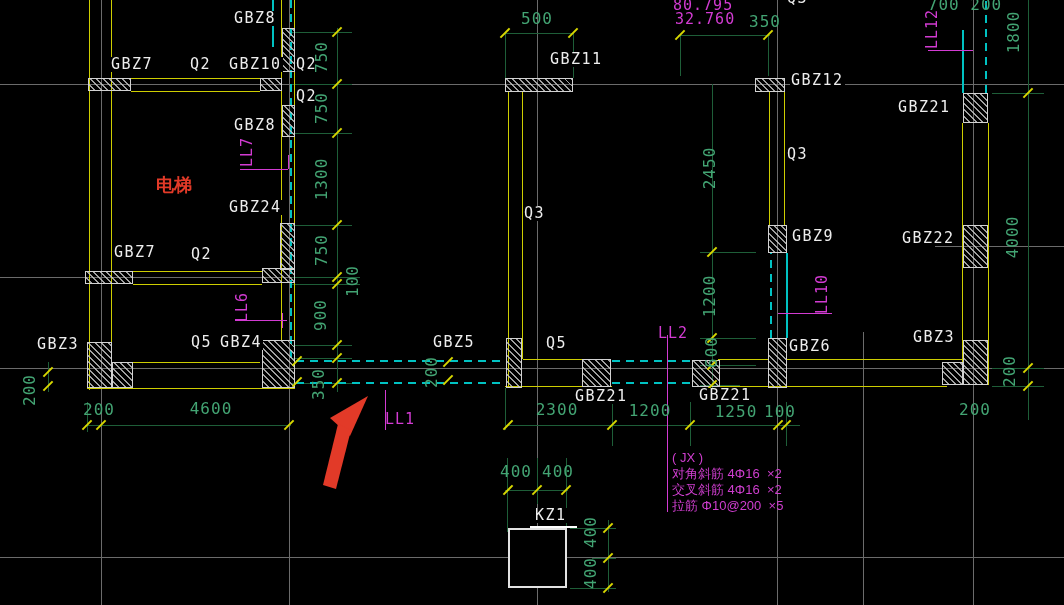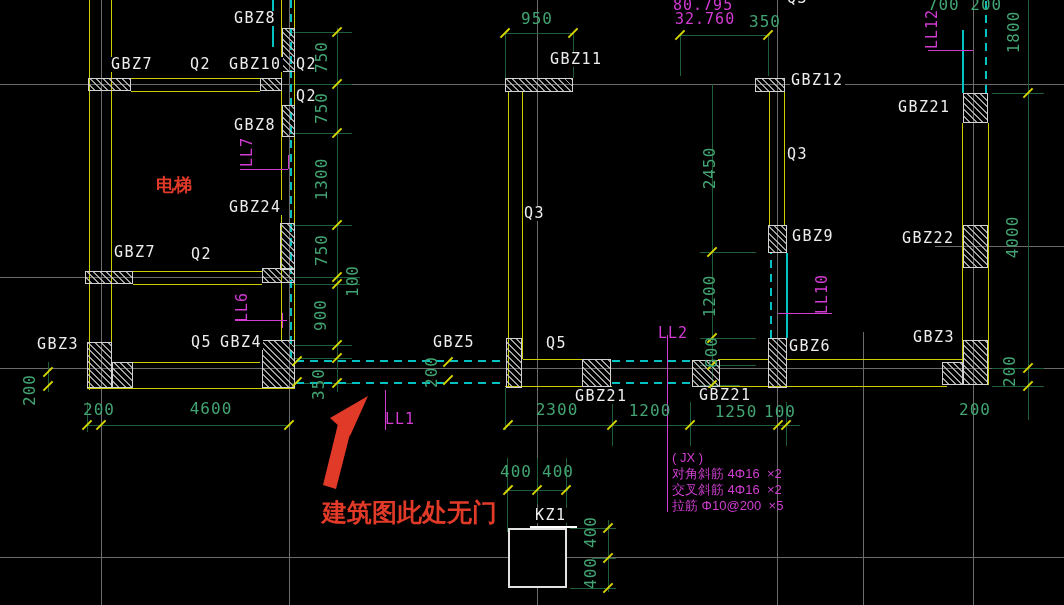--- a/index.html
+++ b/index.html
@@ -205,21 +205,21 @@
     <div class="txt lbl" style="left: 698px; top: 388px;">GBZ21</div>
     <div class="txt lbl" style="left: 790px; top: 73px;">GBZ12</div>
     <div class="txt lbl" style="left: 786px; top: -9px;">Q3</div>
     <div class="txt lbl" style="left: 786px; top: 147px;">Q3</div>
     <div class="txt lbl" style="left: 791px; top: 229px;">GBZ9</div>
     <div class="txt lbl" style="left: 788px; top: 339px;">GBZ6</div>
     <div class="txt lbl" style="left: 897px; top: 100px;">GBZ21</div>
     <div class="txt lbl" style="left: 901px; top: 231px;">GBZ22</div>
     <div class="txt lbl" style="left: 912px; top: 330px;">GBZ3</div>
     <div class="txt lbl" style="left: 534px; top: 508px;">KZ1</div>
-    <div class="txt dim ctr" style="left: 537px; top: 19px;">950</div>
+    <div class="txt dim ctr" style="left: 537px; top: 19px;">500</div>
     <div class="txt dim ctr" style="left: 765px; top: 22px;">350</div>
     <div class="txt dim ctr" style="left: 965px; top: 5px;">700 200</div>
     <div class="txt dim rot" style="left: 322px; top: 57px;">750</div>
     <div class="txt dim rot" style="left: 322px; top: 108px;">750</div>
     <div class="txt dim rot" style="left: 322px; top: 179px;">1300</div>
     <div class="txt dim rot" style="left: 322px; top: 250px;">750</div>
     <div class="txt dim rot" style="left: 353px; top: 281px;">100</div>
     <div class="txt dim rot" style="left: 321px; top: 315px;">900</div>
     <div class="txt dim rot" style="left: 319px; top: 384px;">350</div>
     <div class="txt dim rot" style="left: 30px; top: 390px;">200</div>
@@ -243,18 +243,17 @@
     <div class="txt dim rot" style="left: 591px; top: 573px;">400</div>
     <div class="txt ll rot" style="left: 247px; top: 152px;">LL7</div>
     <div class="txt ll rot" style="left: 242px; top: 307px;">LL6</div>
     <div class="txt ll ctr" style="left: 400px; top: 419px;">LL1</div>
     <div class="txt ll ctr" style="left: 673px; top: 333px;">LL2</div>
     <div class="txt ll rot" style="left: 822px; top: 294px;">LL10</div>
     <div class="txt ll rot" style="left: 932px; top: 29px;">LL12</div>
     <div class="txt elev" style="left: 673px; top: -2px;">80.795</div>
     <div class="txt elev" style="left: 675px; top: 12px;">32.760</div>
     <div class="txt red" style="left: 156px; top: 176px; font-size: 18px;">电梯</div>
-    <div class="txt red" style="left: 322px; top: 500px; font-size: 25px;">建筑图此处无门</div>
     <div class="txt jxline" style="left: 672px; top: 450px;">( JX )</div>
     <div class="txt jxline" style="left: 672px; top: 466px;">对角斜筋 4Φ16  ×2</div>
     <div class="txt jxline" style="left: 672px; top: 482px;">交叉斜筋 4Φ16  ×2</div>
     <div class="txt jxline" style="left: 672px; top: 498px;">拉筋 Φ10@200  ×5</div>
   </div>
 
 </body></html>

